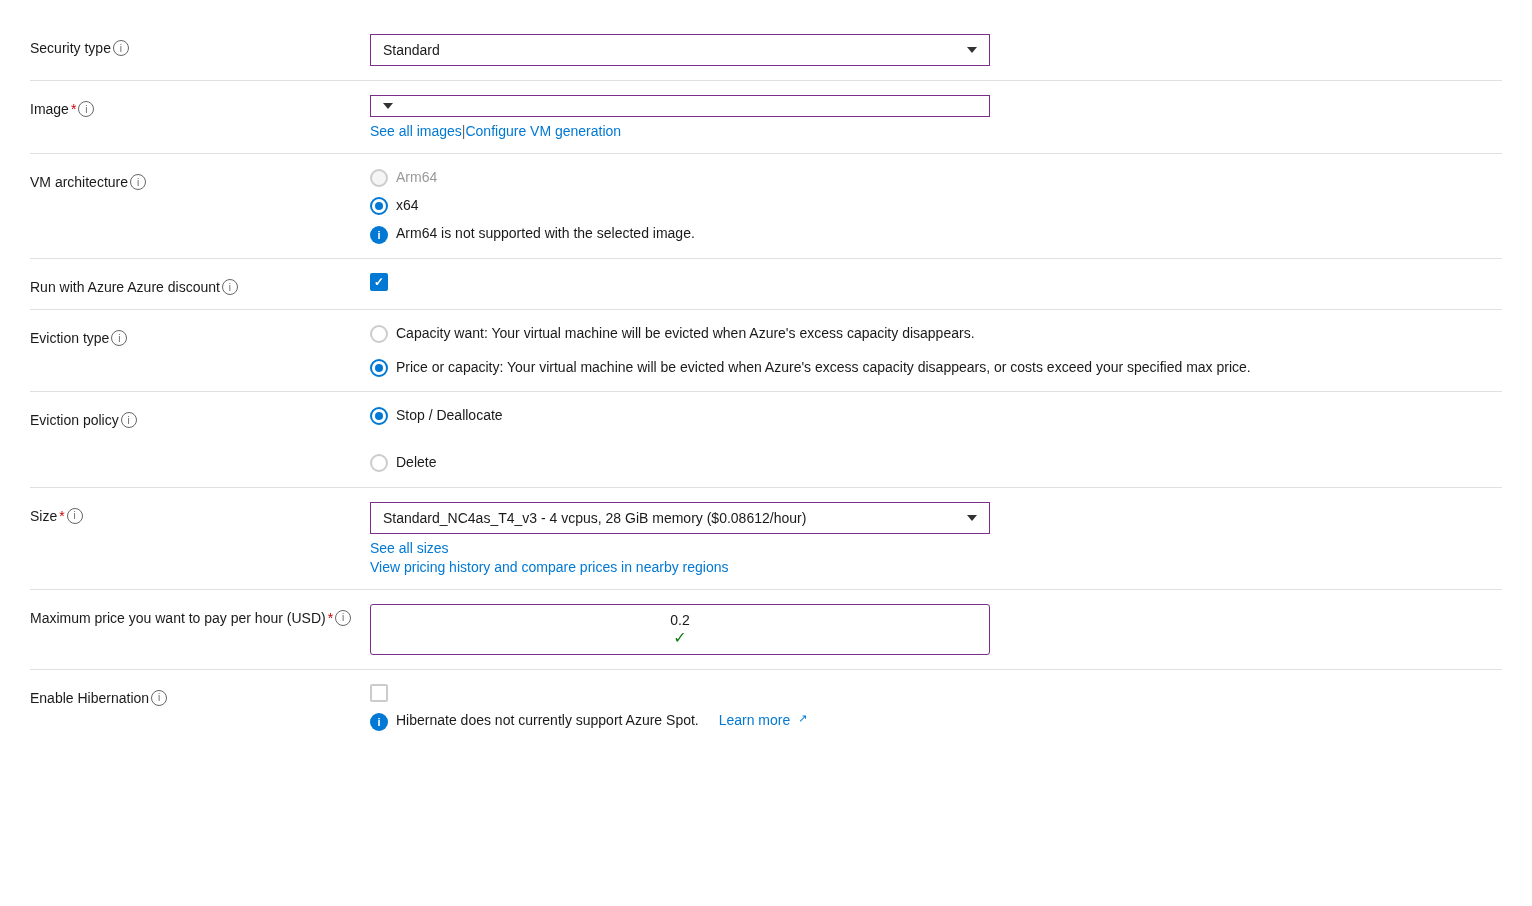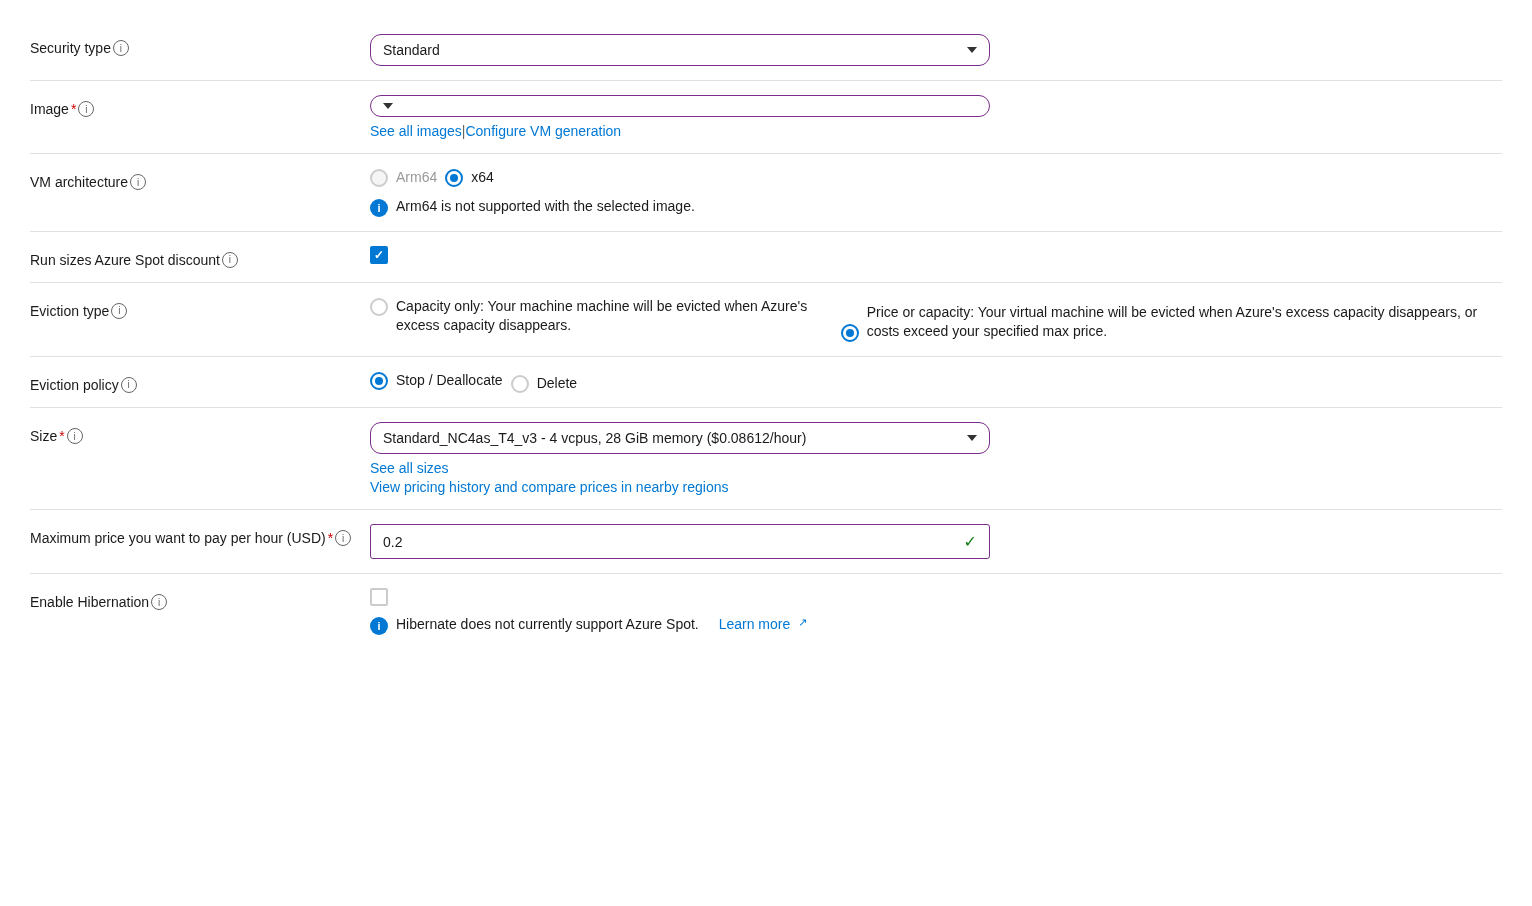--- a/index.html
+++ b/index.html
@@ -43,21 +43,21 @@
       cursor: pointer;
       flex-shrink: 0;
     }
     .form-control {
       flex: 1;
     }
     .select-box {
       width: 620px;
       max-width: 620px;
       border: 1.5px solid #7b2d8b;
-      border-radius: 11px;
+      border-radius: 0;
       padding: 7px 12px;
       display: flex;
       align-items: center;
       justify-content: space-between;
       cursor: pointer;
       background: #fff;
       font-size: 14px;
       color: #1a1a1a;
     }
     .select-box-inner {
@@ -82,21 +82,21 @@
     .link {
       color: #0078d4;
       text-decoration: none;
       cursor: pointer;
     }
     .separator {
       color: #666;
     }
     .radio-group {
       display: flex;
-      flex-direction: row;
+      flex-direction: column;
       gap: 8px;
     }
     .radio-item {
       display: flex;
       align-items: flex-start;
       gap: 8px;
       cursor: pointer;
     }
     .radio-input {
       width: 18px;
@@ -188,20 +188,21 @@
       width: 620px;
       max-width: 620px;
       border: 1.5px solid #7b2d8b;
       border-radius: 3px;
       padding: 7px 12px;
       display: flex;
       align-items: center;
       justify-content: space-between;
       background: #fff;
       font-size: 14px;
+      flex-direction: column;
     }
     .input-value {
       color: #1a1a1a;
     }
     .check-green {
       color: #107c10;
       font-size: 16px;
     }
     .hint-text {
       font-size: 13px;
@@ -285,21 +286,21 @@
       <div class="info-circle">i</div>
       <span>Arm64 is not supported with the selected image.</span>
     </div>
   </div>
 </div>
 
 <hr class="divider">
 
 <div class="form-row">
   <div class="form-label">
-    <span>Run sizes Azure Spot discount</span>
+    <span>Run with Azure Azure discount</span>
     <span class="info-icon">i</span>
   </div>
   <div class="form-control">
     <div class="checkbox-container">
       <div class="checkbox">
         <span class="checkmark">✓</span>
       </div>
     </div>
   </div>
 </div>
@@ -308,21 +309,21 @@
 
 <div class="form-row">
   <div class="form-label">
     <span>Eviction type</span>
     <span class="info-icon">i</span>
   </div>
   <div class="form-control">
     <div class="radio-group">
       <div class="radio-item">
         <div class="radio-input"></div>
-        <span class="radio-label">Capacity only: Your machine machine will be evicted when Azure's excess capacity disappears.</span>
+        <span class="radio-label">Capacity want: Your virtual machine will be evicted when Azure's excess capacity disappears.</span>
       </div>
       <div class="radio-item" style="margin-top:6px;align-items:flex-end;">
         <div class="radio-input selected"></div>
         <span class="radio-label">Price or capacity: Your virtual machine will be evicted when Azure's excess capacity disappears, or costs exceed your specified max price.</span>
       </div>
     </div>
   </div>
 </div>
 
 <hr class="divider">
@@ -331,21 +332,21 @@
   <div class="form-label">
     <span>Eviction policy</span>
     <span class="info-icon">i</span>
   </div>
   <div class="form-control">
     <div class="radio-group">
       <div class="radio-item">
         <div class="radio-input selected"></div>
         <span class="radio-label">Stop / Deallocate</span>
       </div>
-      <div class="radio-item" style="margin-top:3px;">
+      <div class="radio-item" style="margin-top:19px;">
         <div class="radio-input"></div>
         <span class="radio-label">Delete</span>
       </div>
     </div>
   </div>
 </div>
 
 <hr class="divider">
 
 <div class="form-row">

